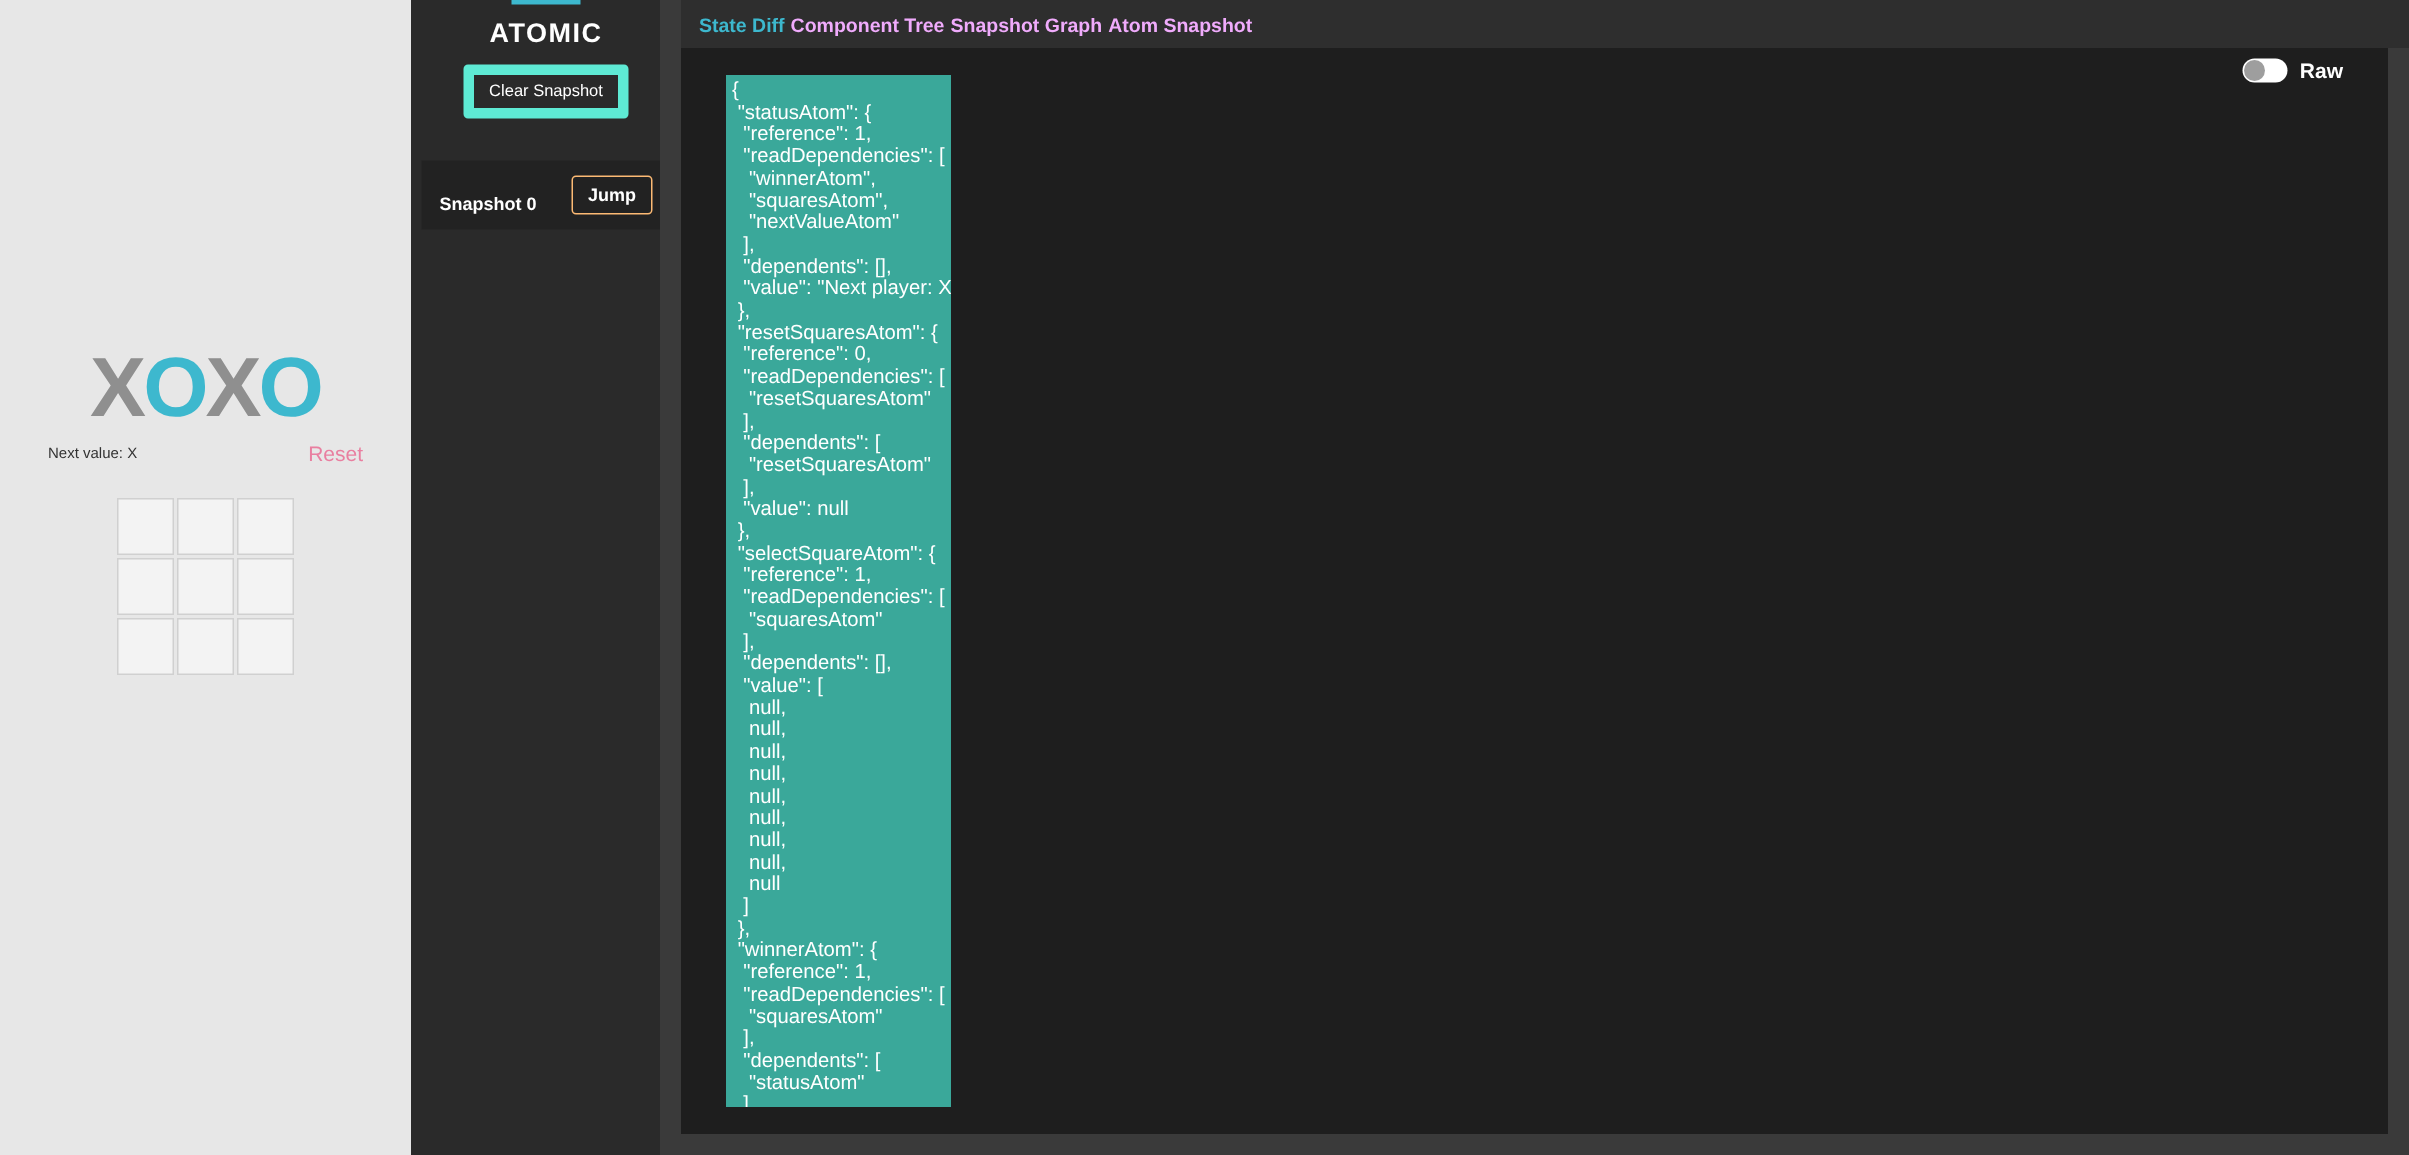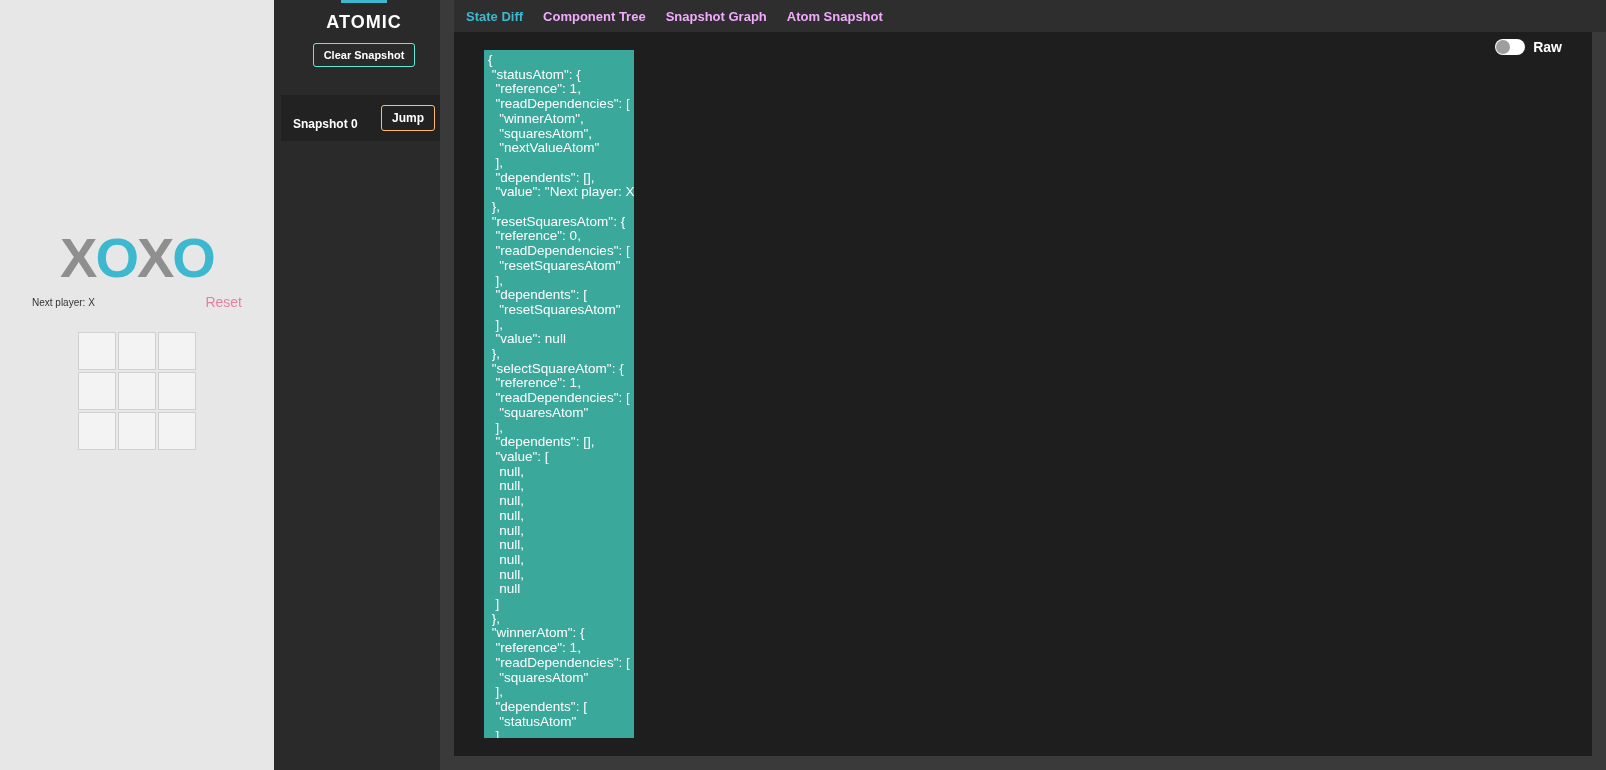--- a/index.html
+++ b/index.html
@@ -80,24 +80,24 @@
     position: absolute;
     top: -12px;
     left: 50%;
     transform: translateX(-50%);
     width: 46px;
     height: 3px;
     background: #3db8ce;
   }
   .clear-btn {
     background: transparent;
-    border: 1px solid #5eead4;
+    border: 7px solid #5eead4;
     color: #fff;
     font-size: 11px;
-    font-weight: 700;
+    font-weight: 400;
     padding: 5px 10px;
     border-radius: 3px;
     cursor: pointer;
     margin-bottom: 28px;
   }
   .snapshot-row {
     background: #222;
     width: calc(100% - 14px);
     display: flex;
     align-items: flex-end;
@@ -127,21 +127,21 @@
     display: flex;
     flex-direction: column;
     background: #1a1a1a;
   }
   .tabbar {
     height: 32px;
     background: #2e2e2e;
     display: flex;
     align-items: center;
     padding-left: 12px;
-    gap: 20px;
+    gap: 4px;
   }
   .tab {
     color: #f0abfc;
     font-size: 13px;
     font-weight: 600;
     cursor: pointer;
   }
   .tab.active { color: #3db8ce; }
   .content {
     flex: 1;
@@ -194,21 +194,21 @@
 <body>
 
 <div class="left-panel">
   <div class="logo">
     <span class="x">X</span>
     <span class="o">O</span>
     <span class="x">X</span>
     <span class="o">O</span>
   </div>
   <div class="status-row">
-    <span class="status-text">Next player: X</span>
+    <span class="status-text">Next value: X</span>
     <span class="reset-link">Reset</span>
   </div>
   <div class="board">
     <div class="cell"></div>
     <div class="cell"></div>
     <div class="cell"></div>
     <div class="cell"></div>
     <div class="cell"></div>
     <div class="cell"></div>
     <div class="cell"></div>

